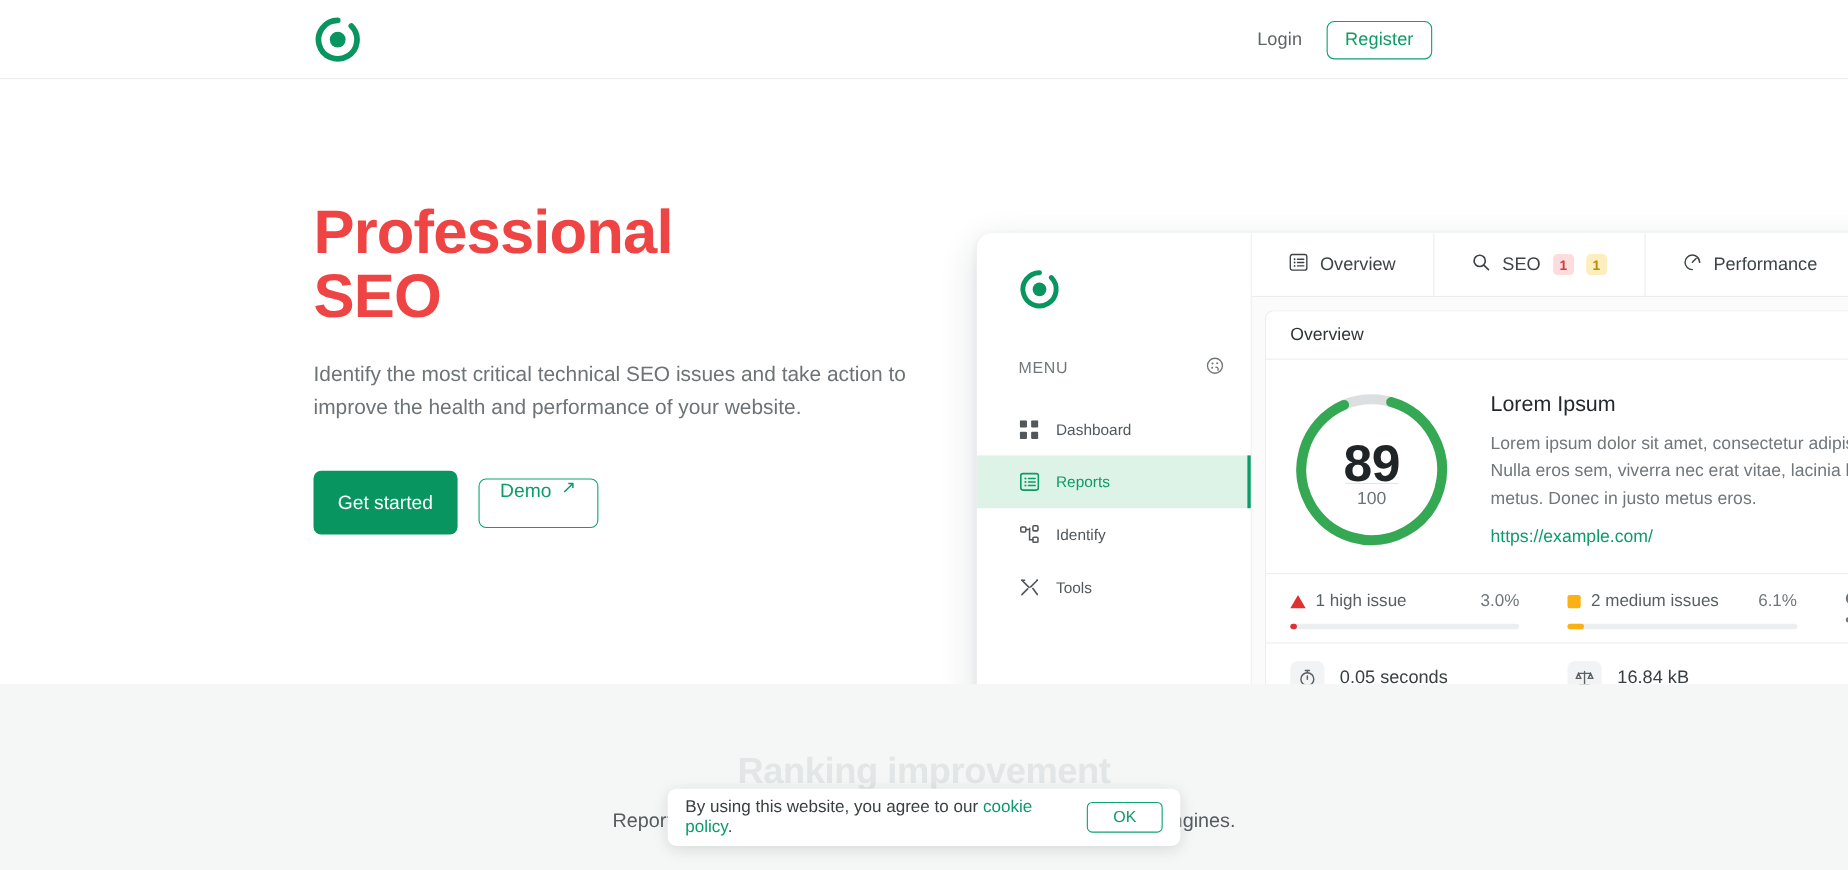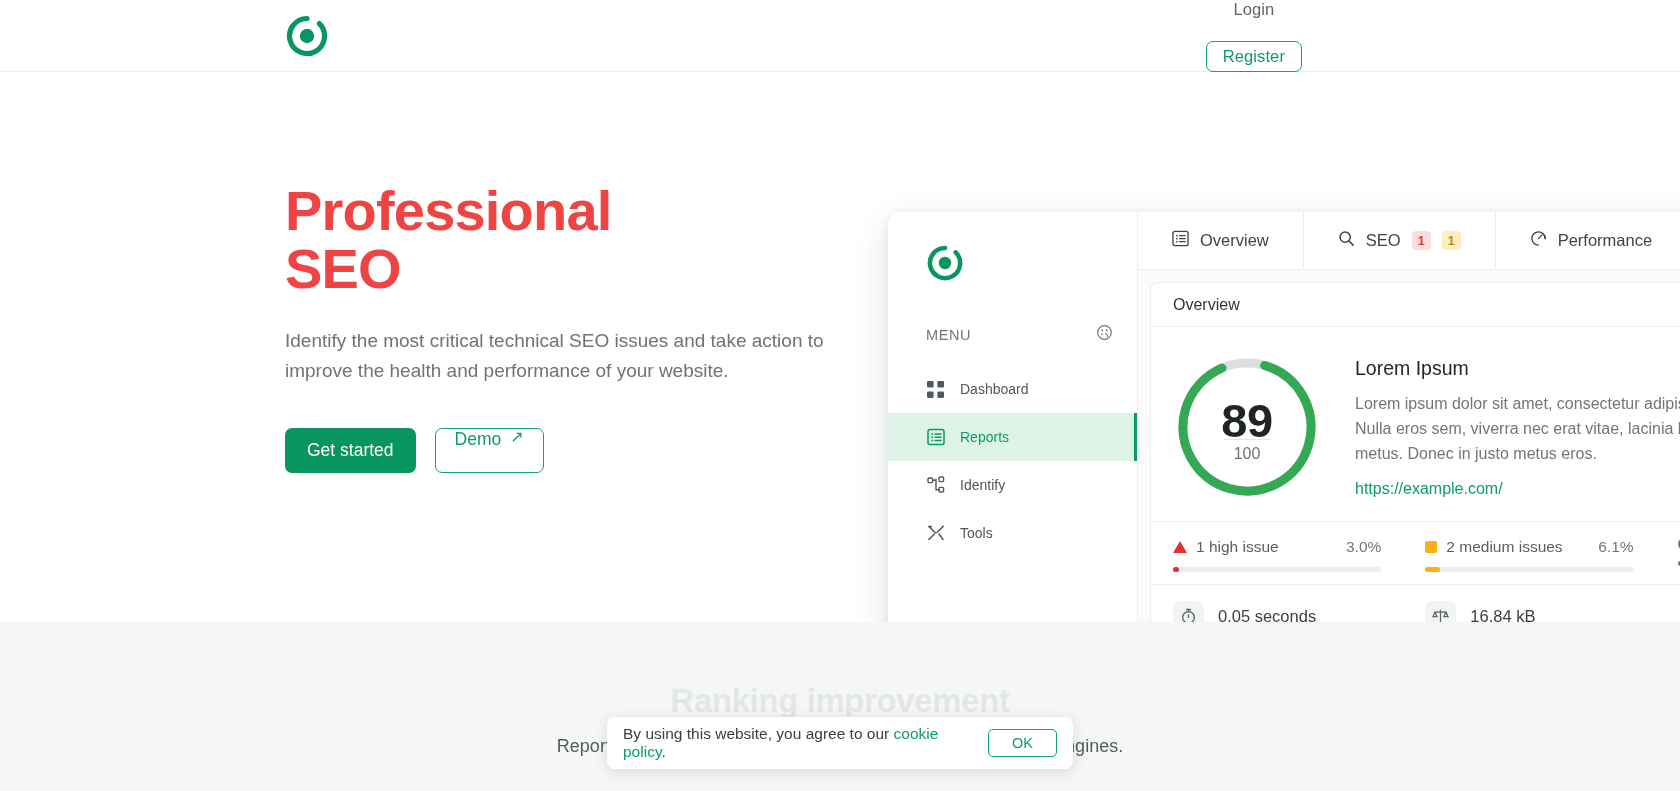--- a/index.html
+++ b/index.html
@@ -19,21 +19,21 @@
     position: absolute; top: 0; left: 0;
     width: 1680px; height: 72px;
     background: #ffffff;
     border-bottom: 1px solid #eceeee;
     display: flex; align-items: center;
     z-index: 30;
   }
   .brand-logo { position: absolute; left: 285px; top: 14px; width: 44px; height: 44px; }
   .header-right {
     position: absolute; right: 378px; top: 0; height: 72px;
-    display: flex; align-items: center; gap: 22px; flex-direction: column;
+    display: flex; align-items: center; gap: 22px;
   }
   .login-link {
     font-size: 16.5px; color: #5f6465; text-decoration: none; letter-spacing: .1px;
   }
   .register-btn {
     display: inline-flex; align-items: center; justify-content: center;
     height: 35px; padding: 0 16px;
     border: 1.5px solid #0ea36c; border-radius: 7px;
     color: #0b9c68; background: #fff;
     font-size: 16.5px; letter-spacing: .1px; cursor: pointer;
@@ -47,21 +47,21 @@
     letter-spacing: -0.8px; color: #ef4444;
     width: 420px;
   }
   .hero-sub {
     margin-top: 28px;
     font-size: 19px; line-height: 30px; color: #6d7376; width: 548px; font-weight: 400;
   }
   .hero-actions { margin-top: 42px; display: flex; align-items: center; gap: 19px; }
   .btn-primary {
     display: inline-flex; align-items: center; justify-content: center;
-    height: 45px; padding: 0 22px; border-radius: 7px;
+    height: 58px; padding: 0 22px; border-radius: 7px;
     background: #089560; color: #ffffff; border: none;
     font-size: 17.5px; cursor: pointer; font-family: inherit;
   }
   .btn-ghost {
     display: inline-flex; align-items: flex-start; justify-content: center; gap: 9px;
     height: 45px; padding: 0 19px; border-radius: 7px;
     border: 1.5px solid #0ea36c; color: #0b9c68; background: #fff;
     font-size: 17.5px; cursor: pointer; font-family: inherit;
   }
   .btn-ghost .arrow { font-size: 16px; line-height: 1; }

